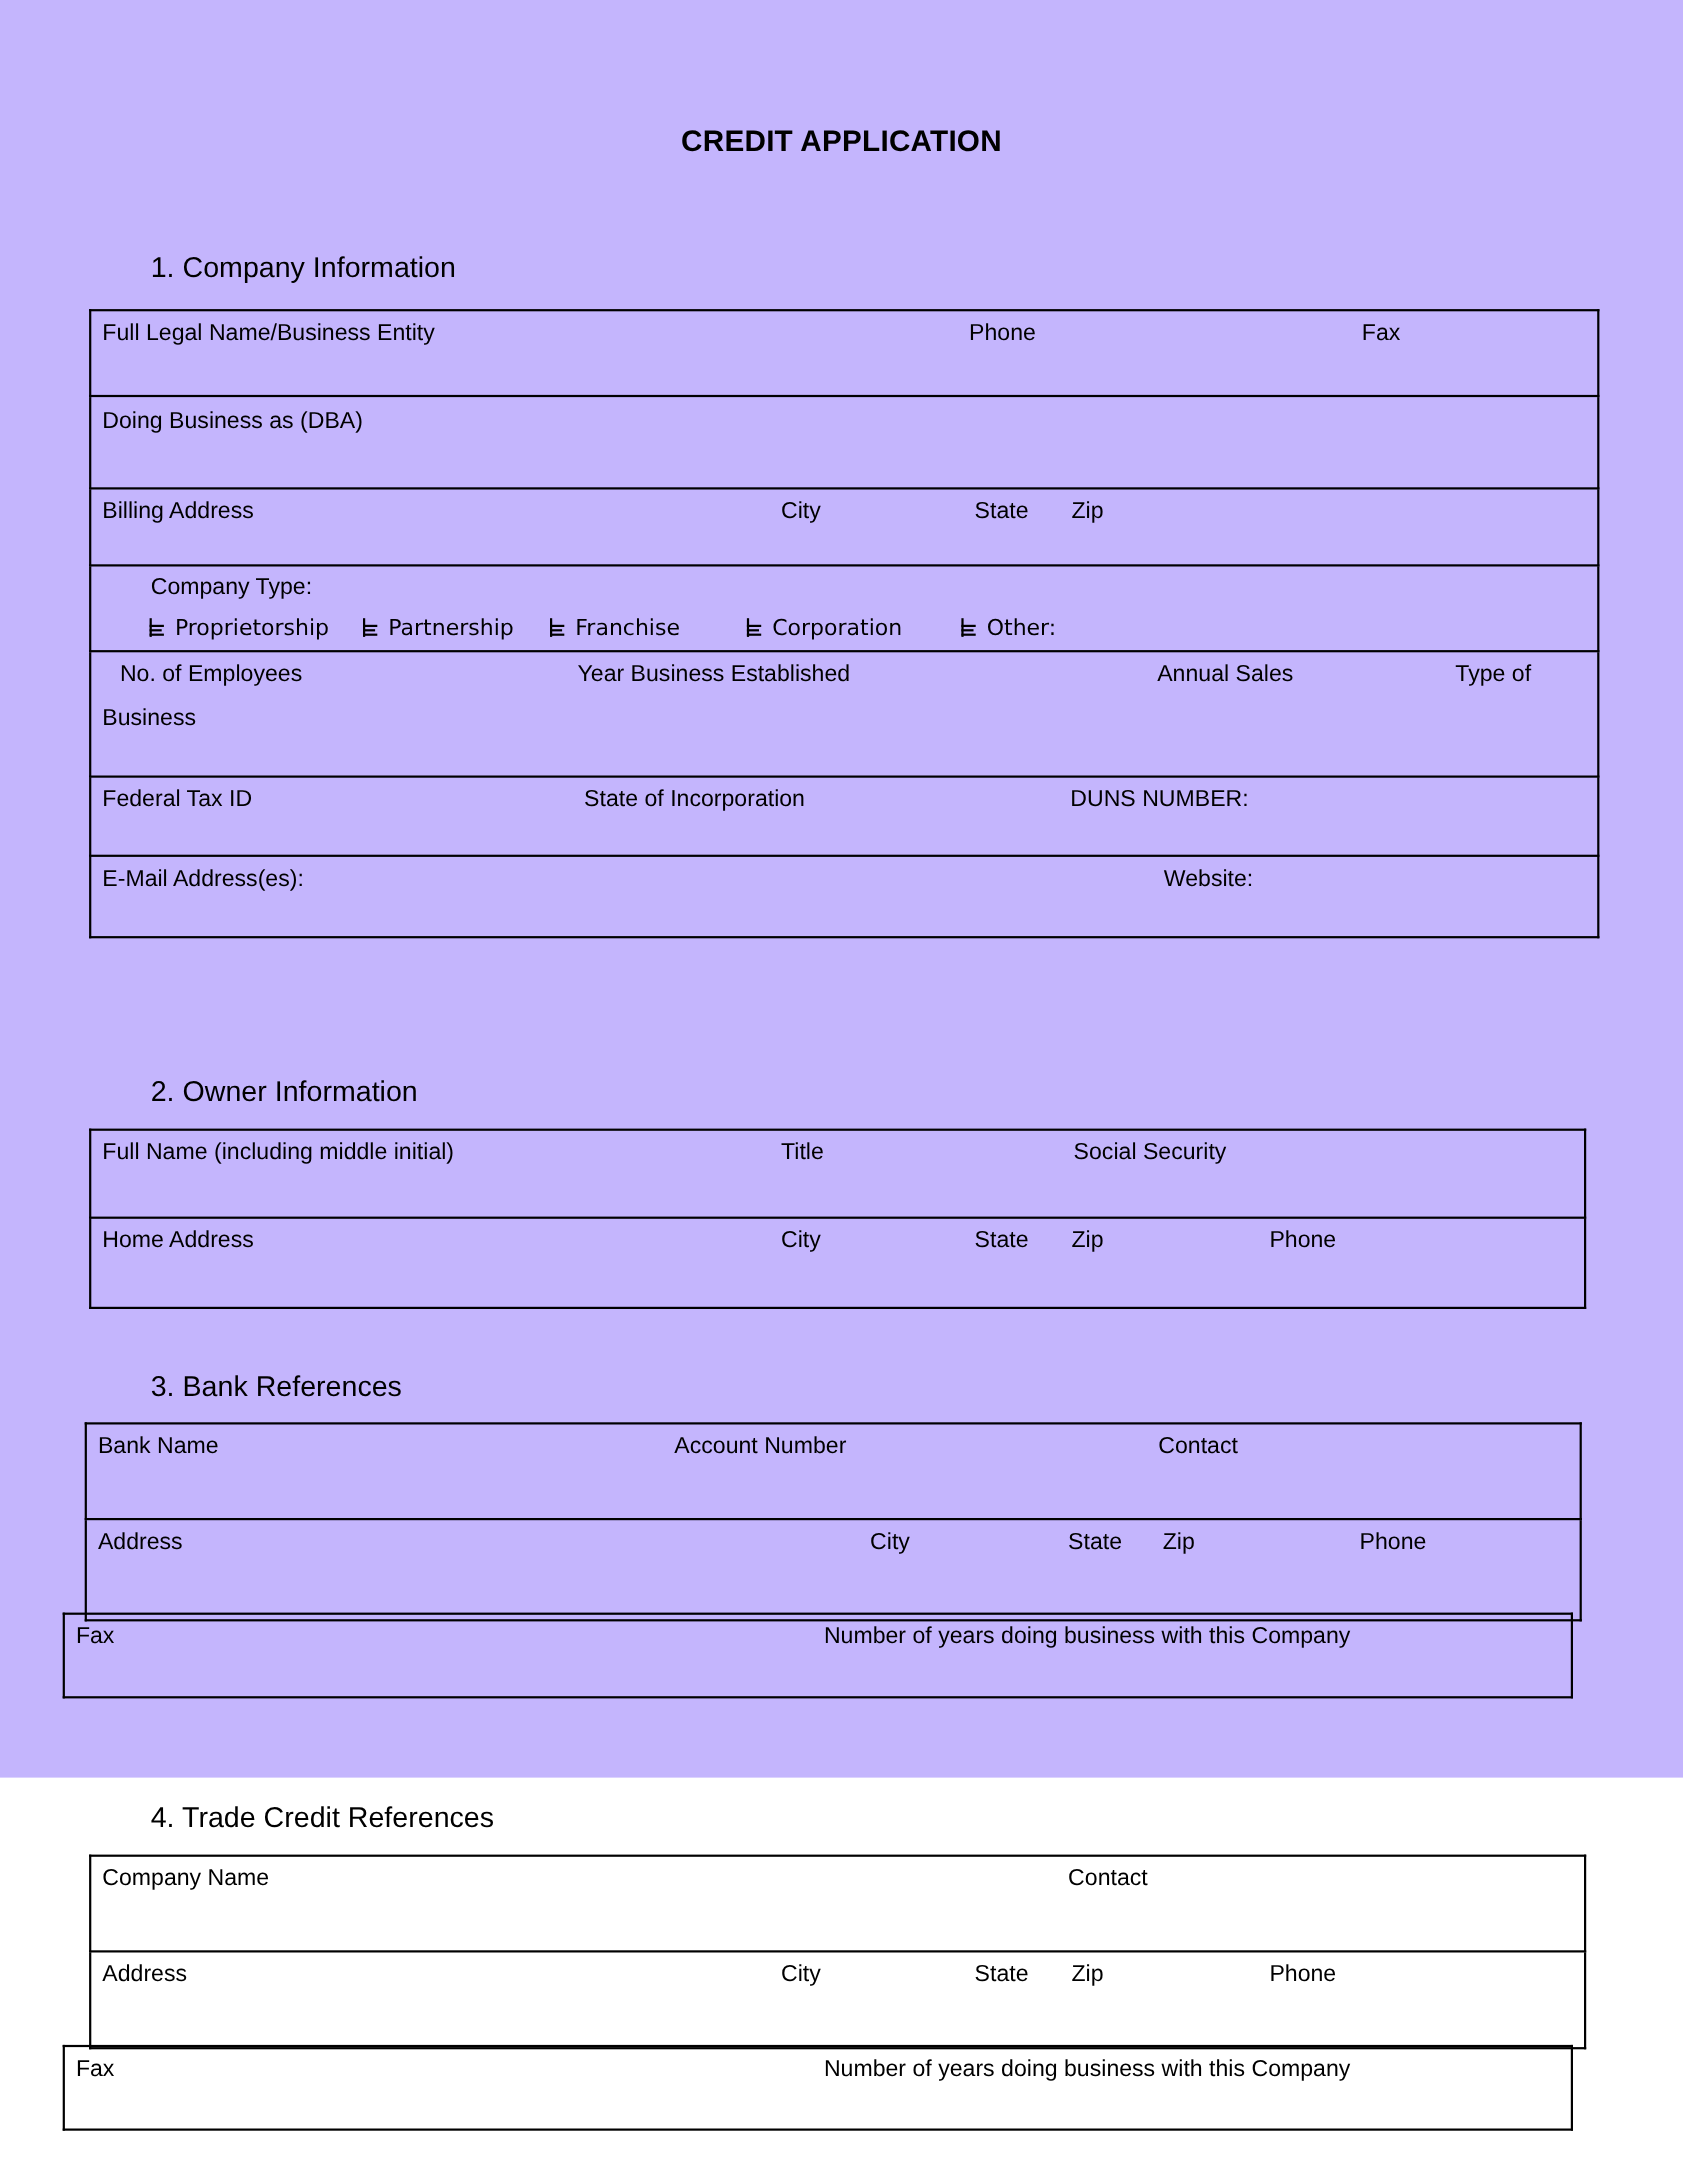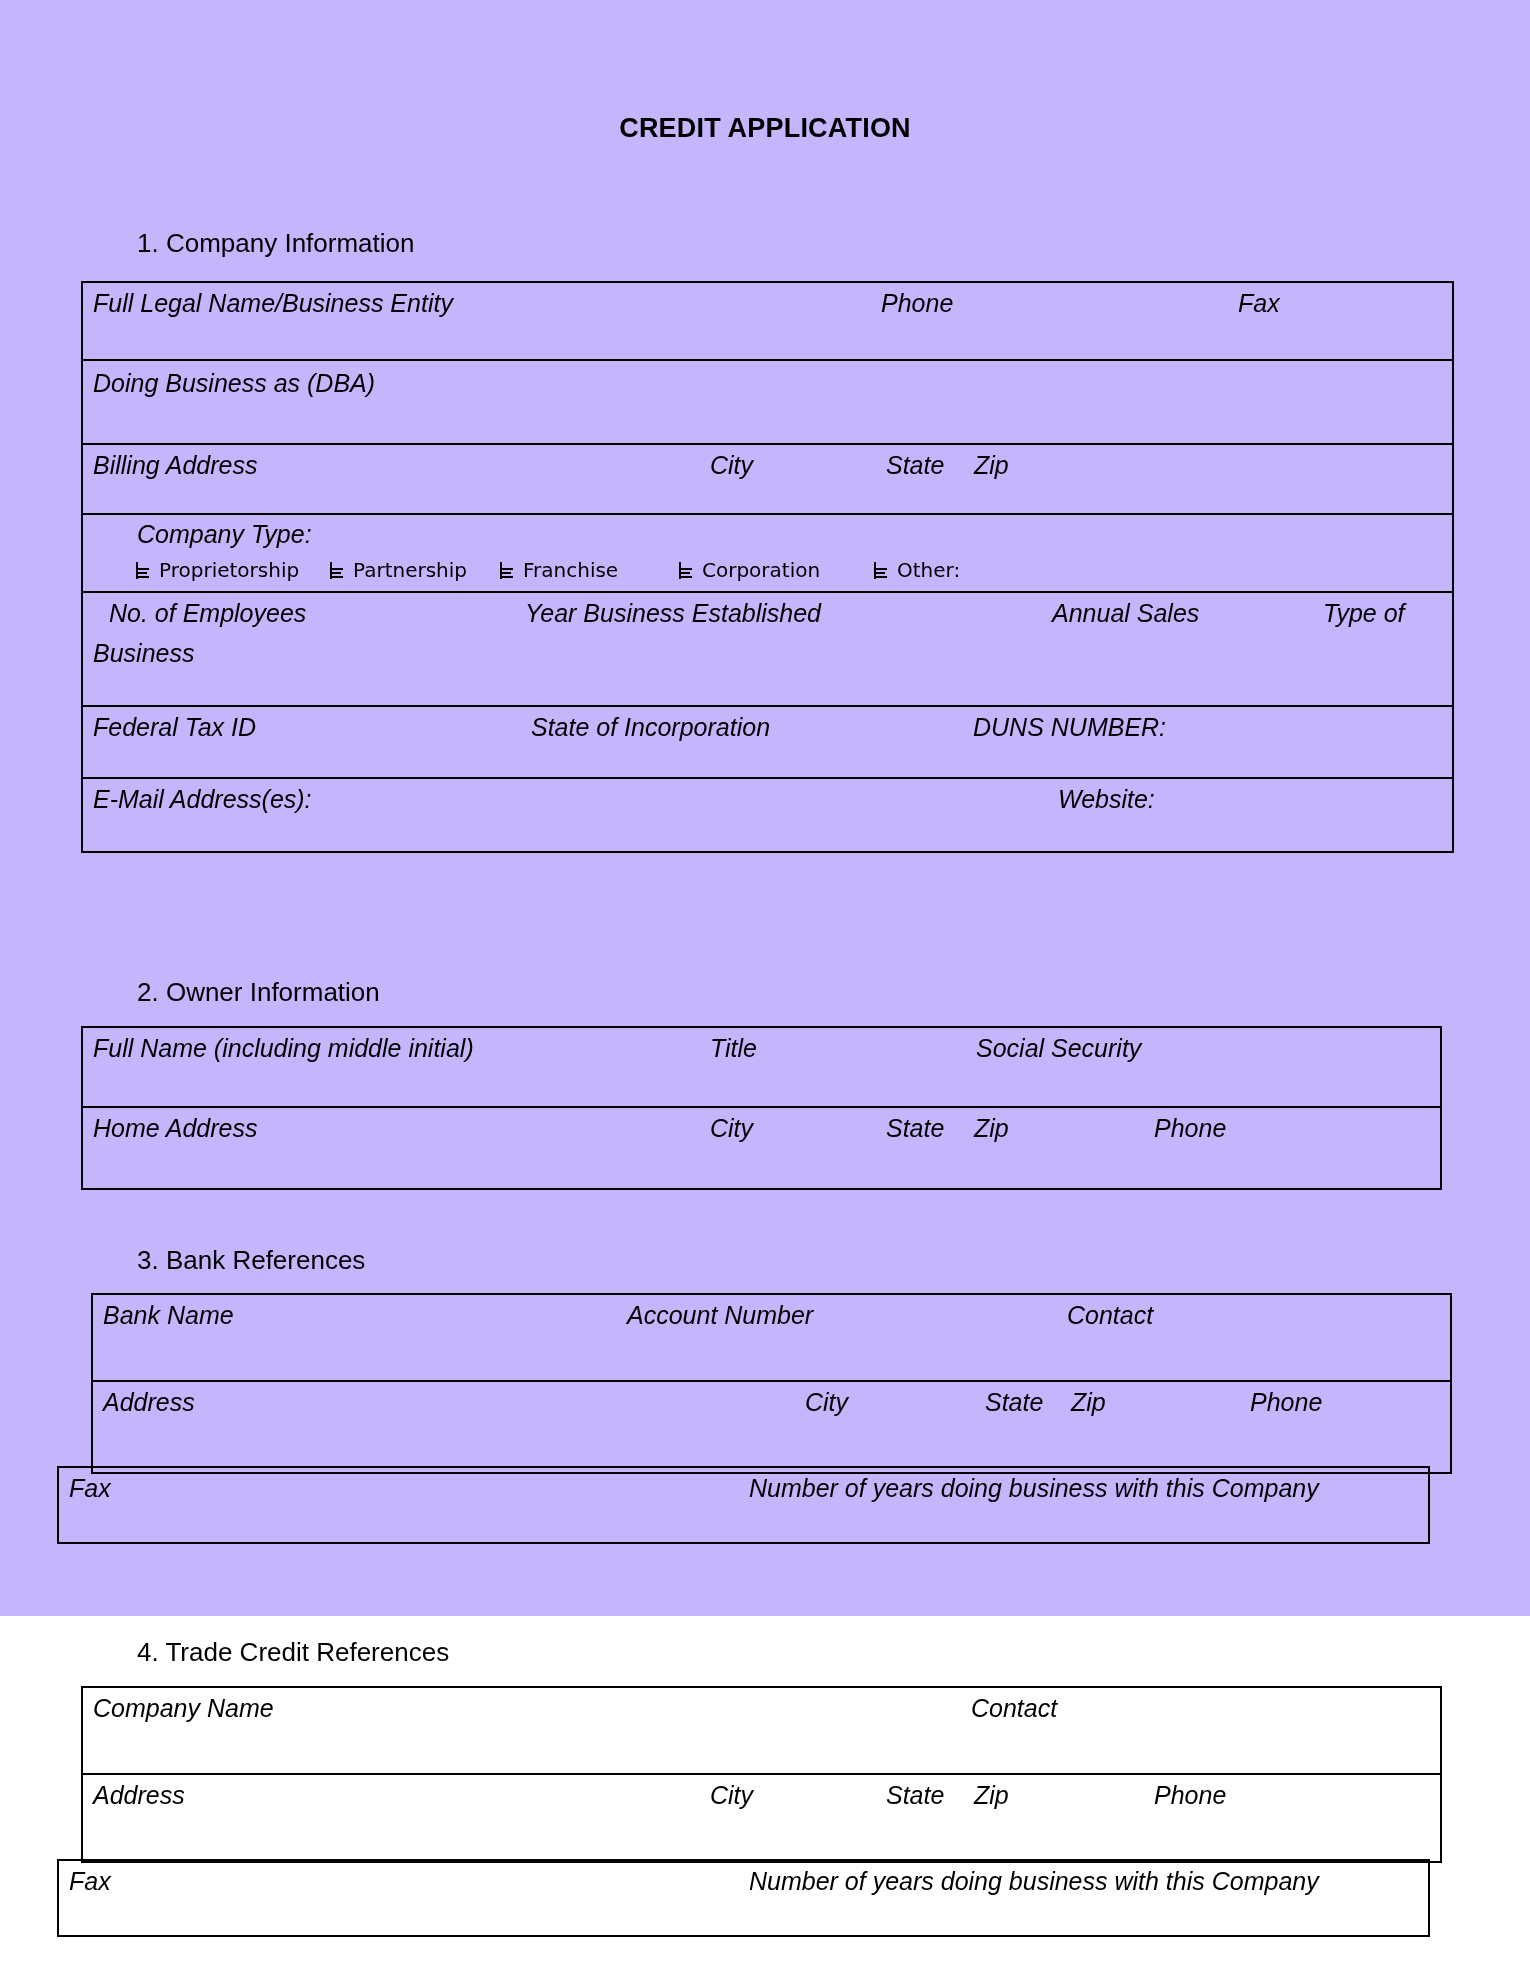--- a/index.html
+++ b/index.html
@@ -57,24 +57,23 @@
   }
 
   .cellwrap {
     position: relative;
     height: 100%;
     width: 100%;
   }
 
   .lbl {
     position: absolute;
-    font-size: 25px;
+    font-size: 21px;
     line-height: 26px;
     white-space: nowrap;
-    font-style: italic;
   }
 
   .cb {
     position: absolute;
     font-size: 20px;
     line-height: 26px;
     white-space: nowrap;
     font-family: "DejaVu Sans", sans-serif;
   }
 
@@ -229,21 +228,21 @@
             <span class="lbl" style="left:891px; top:7px;">Zip</span>
             <span class="lbl" style="left:1071px; top:7px;">Phone</span>
           </div>
         </td>
       </tr>
     </tbody>
   </table>
 
   <div class="section-heading" style="left:89px; top:1245px;">3.  Bank References</div>
 
-  <table class="tbl" style="left:91px; top:1293px; width:1359px;text-align:center;">
+  <table class="tbl" style="left:77px; top:1293px; width:1359px;text-align:center;">
     <colgroup>
         <col style="width:1359px;">
       </colgroup>
     <tbody>
       <tr>
         <td style="height:85px;">
           <div class="cellwrap">
             <span class="lbl" style="left:10px; top:7px;">Bank Name</span>
             <span class="lbl" style="left:534px; top:7px;">Account Number</span>
             <span class="lbl" style="left:974px; top:7px;">Contact</span>

